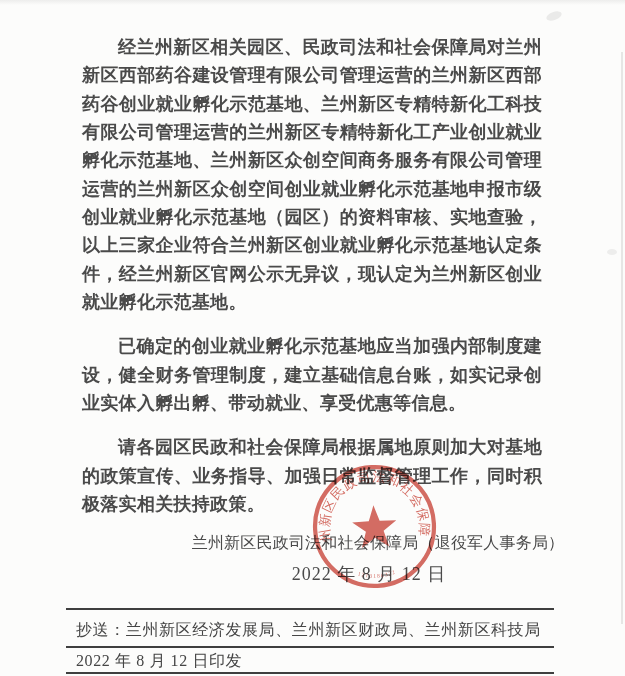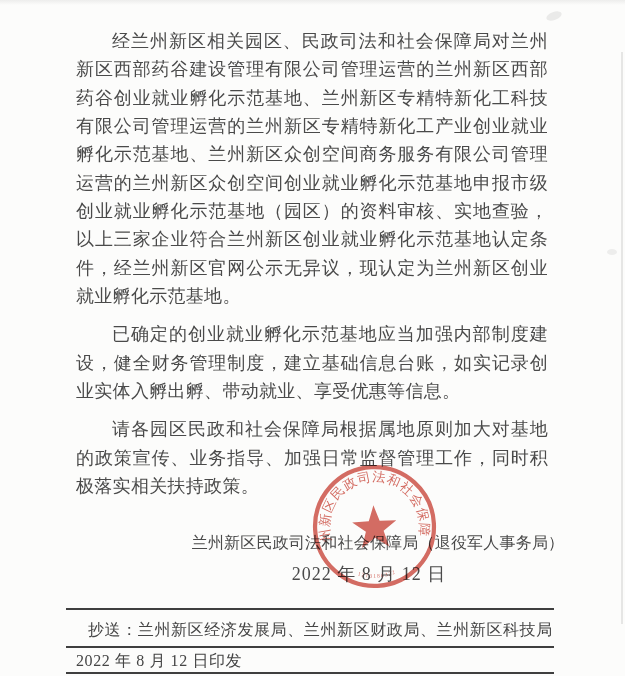--- a/index.html
+++ b/index.html
@@ -11,41 +11,41 @@
   }
   .page::before { 
     content:""; position:absolute; left:0; top:0; width:100%; height:5px;
     background:linear-gradient(#ededec, rgba(252,252,251,0)); pointer-events:none;
   }
   .body-text {
     position:absolute; left:66px; top:17px; width:492px;
     font-size:18px; line-height:28.35px; letter-spacing:0.3px;
     text-align:justify; text-justify:inter-ideograph;
   }
-  .body-text p { margin:10px; text-indent:2em; }
+  .body-text p { margin:16px; text-indent:2em;font-weight:bold; }
   .sig-org {
     position:absolute; left:180px; top:533px; width:396px;
     text-align:center; font-size:16px; letter-spacing:0.2px; white-space:nowrap;
   }
   .sig-date {
     position:absolute; left:191px; top:562px; width:356px;
     text-align:center; font-size:18px; letter-spacing:1px; white-space:nowrap;
   }
   .seal {
     position:absolute; left:308px; top:460px; width:133px; height:133px;
     opacity:0.85; mix-blend-mode:multiply; transform:rotate(-3deg);
   }
   .seal text { font-family:"Liberation Serif","DejaVu Serif",serif; }
   .rule { position:absolute; left:66px; width:488px; height:0; border-top:2px solid #3f3f3f; }
   .rule-top    { top:608px; }
   .rule-mid    { top:646px; }
   .rule-bottom { top:672px; }
   .cc-line {
     position:absolute; left:76px; top:620px; font-size:16px;
-    letter-spacing:0.6px; color:#454545; white-space:nowrap;margin-left:12px;
+    letter-spacing:0.6px; color:#454545; white-space:nowrap;
   }
   .issuer-row {
     position:absolute; left:76px; top:651px; width:473px;
     display:flex; justify-content:space-between;
     font-size:16px; letter-spacing:0.6px; color:#454545; white-space:nowrap;
   }
   .artifact-vline {
     position:absolute; left:621px; top:52px; width:2px; height:572px;
     background:rgba(120,120,120,0.16);
   }

